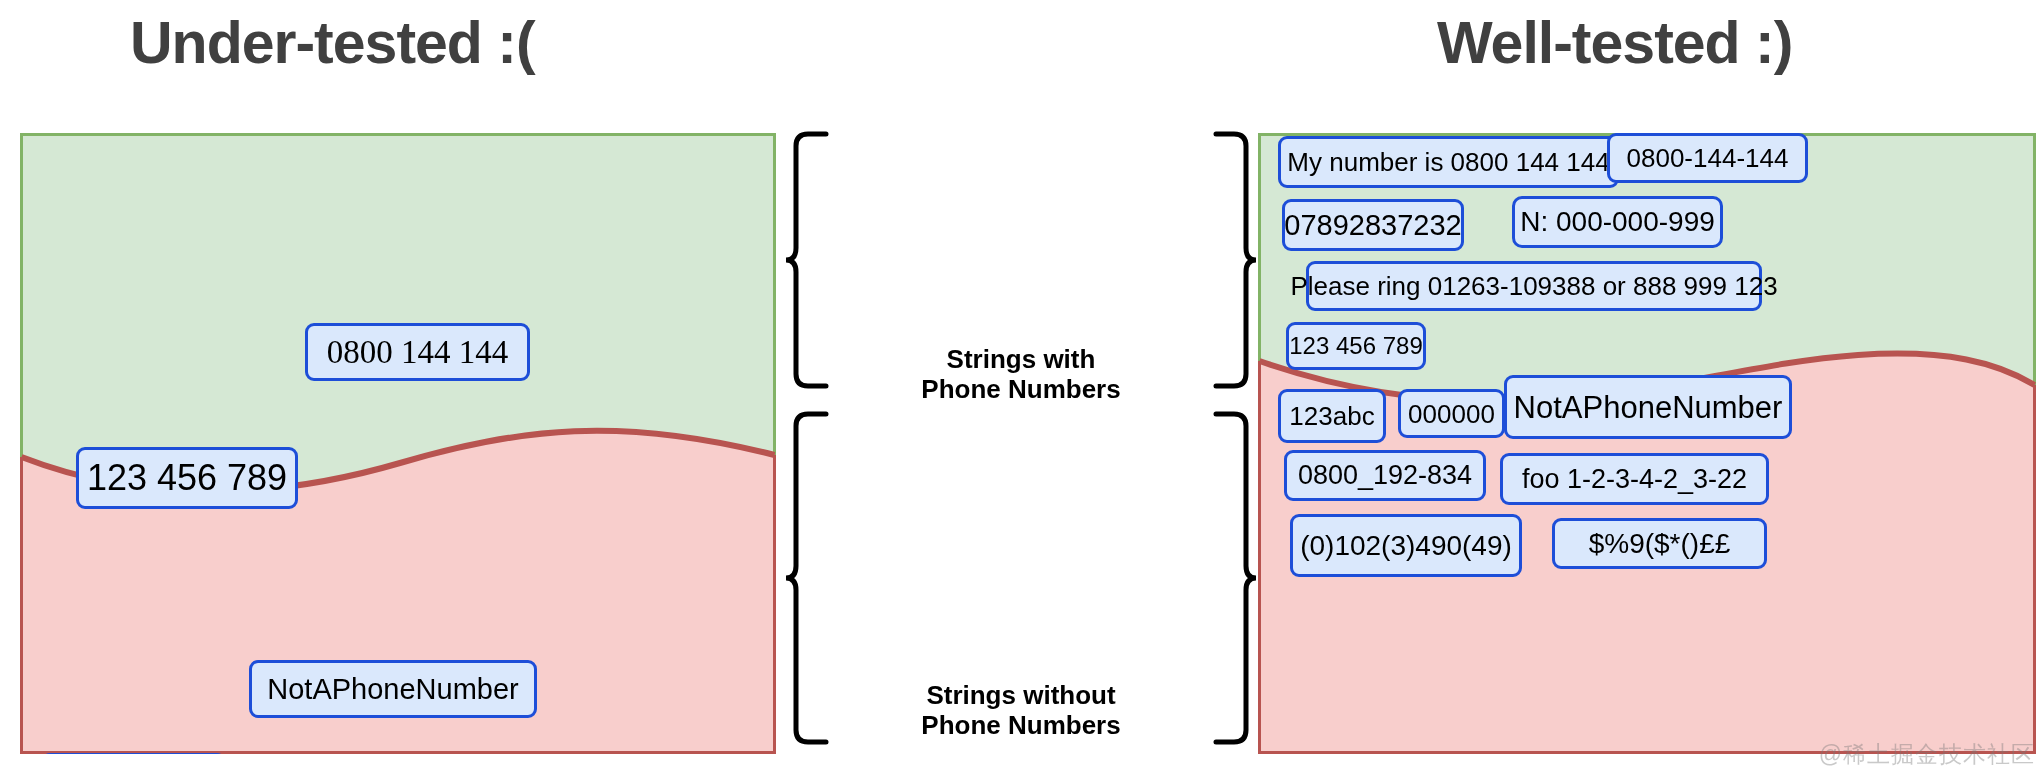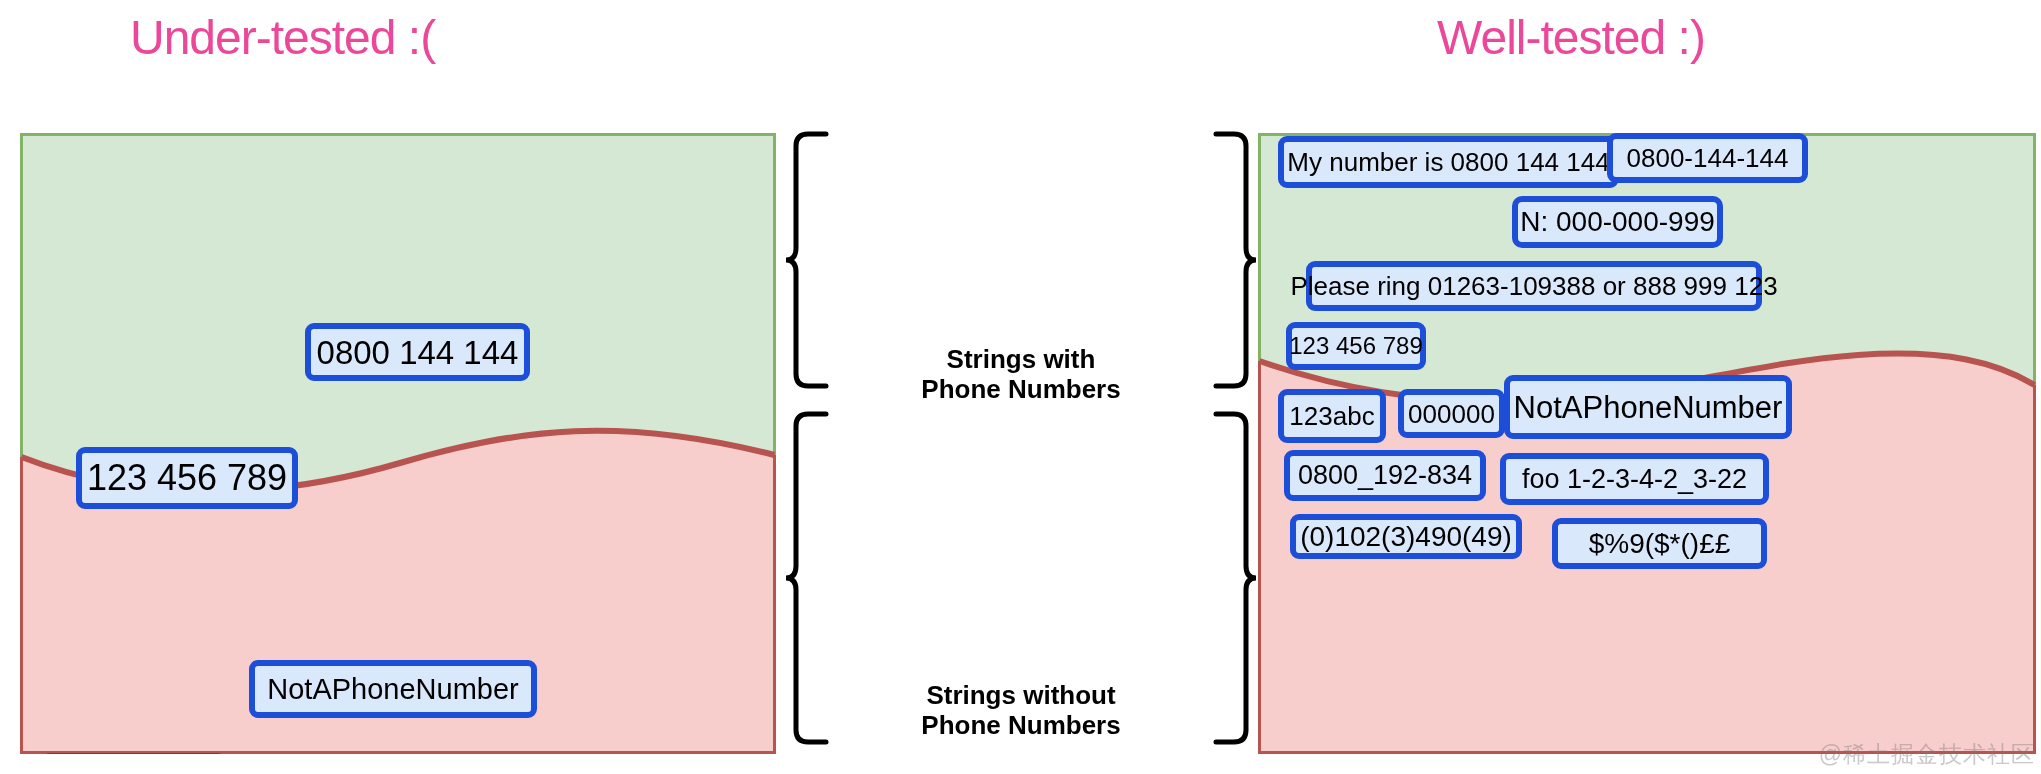--- a/index.html
+++ b/index.html
@@ -12,23 +12,23 @@
     height: 774px;
     position: relative;
     overflow: hidden;
     font-family: "Liberation Sans", sans-serif;
     -webkit-font-smoothing: antialiased;
   }
 
   
   .title {
     position: absolute;
-    font-weight: normal;
-    font-size: 48px;
-    color: #ec4899;
+    font-weight: bold;
+    font-size: 59px;
+    color: #404040;
     letter-spacing: -1px;
     white-space: nowrap;
     line-height: 1;
   }
   #title-left  { left: 130px; top: 14px; }
   #title-right { left: 1437px; top: 14px; }
 
   
   .panel {
     position: absolute;
@@ -45,51 +45,51 @@
     left: 0; top: 0;
     width: 100%;
     height: 100%;
     display: block;
   }
 
   
   .chip {
     position: absolute;
     background: #dae8fc;
-    border: 6px solid #1d4ed8;
+    border: 3px solid #1d4ed8;
     border-radius: 9px;
     color: #000000;
     display: flex;
     align-items: center;
     justify-content: center;
     box-sizing: border-box;
     white-space: nowrap;
     line-height: 1;
     font-family: "Liberation Sans", sans-serif;
   }
 
   
-  #chip-L0 { left: 285px; top: 190px; width: 225px; height: 58px; font-size: 33px; }
+  #chip-L0 { left: 285px; top: 190px; width: 225px; height: 58px; font-size: 33px; font-family: Liberation Serif, serif; }
   #chip-L1 { left:  56px; top: 314px; width: 222px; height: 62px; font-size: 36px; }
   #chip-L2 { left: 229px; top: 527px; width: 288px; height: 58px; font-size: 29px; }
   #chip-L3 { left:  21px; top: 620px; width: 185px; height: 57px; font-size: 29px; }
 
   
   #chip-R0 { left:  20px; top:  3px;  width: 341px; height: 52px; font-size: 26px; }
   #chip-R1 { left: 349px; top:  0px;  width: 201px; height: 50px; font-size: 26px; }
   #chip-R2 { left:  24px; top:  66px; width: 182px; height: 52px; font-size: 29px; }
   #chip-R3 { left: 254px; top:  63px; width: 211px; height: 52px; font-size: 28px; border-radius: 10px; }
   #chip-R4 { left:  48px; top: 128px; width: 456px; height: 50px; font-size: 26px; }
   #chip-R5 { left:  28px; top: 189px; width: 140px; height: 48px; font-size: 24px; }
   #chip-R6 { left:  20px; top: 256px; width: 108px; height: 54px; font-size: 26px; }
   #chip-R7 { left: 140px; top: 256px; width: 107px; height: 49px; font-size: 26px; }
   #chip-R8 { left: 246px; top: 242px; width: 288px; height: 64px; font-size: 31px; }
   #chip-R9 { left:  26px; top: 317px; width: 202px; height: 51px; font-size: 27px; }
   #chip-R10{ left: 242px; top: 320px; width: 269px; height: 52px; font-size: 27px; }
-  #chip-R11{ left:  32px; top: 381px; width: 232px; height: 45px; font-size: 28px; }
+  #chip-R11{ left:  32px; top: 381px; width: 232px; height: 63px; font-size: 28px; }
   #chip-R12{ left: 294px; top: 385px; width: 215px; height: 51px; font-size: 28px; }
 
   
   #brace-group {
     position: absolute;
     left: 786px;
     top: 120px;
     width: 470px;
     height: 650px;
   }
@@ -174,20 +174,21 @@
 <div class="panel" id="panel-right">
   <svg class="panel-svg" viewBox="0 0 778 621" preserveAspectRatio="none">
     <rect x="1.5" y="1.5" width="775" height="618" fill="#d5e8d4" stroke="#82b366" stroke-width="3"></rect>
     <path d="M1.5,228 C 70,252 160,272 270,268 C 400,262 490,230 600,222 C 690,216 740,230 776.5,252 L776.5,619.5 L1.5,619.5 Z" fill="#f8cecc"></path>
     <path d="M1.5,228 C 70,252 160,272 270,268 C 400,262 490,230 600,222 C 690,216 740,230 776.5,252" fill="none" stroke="#b85450" stroke-width="6"></path>
     <path d="M1.5,228 L1.5,619.5 L776.5,619.5 L776.5,252" fill="none" stroke="#b85450" stroke-width="3"></path>
   </svg>
 
   <div class="chip" id="chip-R0">My number is 0800 144 144</div>
   <div class="chip" id="chip-R1">0800-144-144</div>
+  <div class="chip" id="chip-R2">07892837232</div>
   <div class="chip" id="chip-R3">N: 000-000-999</div>
   <div class="chip" id="chip-R4">Please ring 01263-109388 or 888 999 123</div>
   <div class="chip" id="chip-R5">123 456 789</div>
 
   <div class="chip" id="chip-R6">123abc</div>
   <div class="chip" id="chip-R7">000000</div>
   <div class="chip" id="chip-R8">NotAPhoneNumber</div>
   <div class="chip" id="chip-R9">0800_192-834</div>
   <div class="chip" id="chip-R10">foo 1-2-3-4-2_3-22</div>
   <div class="chip" id="chip-R11">(0)102(3)490(49)</div>

